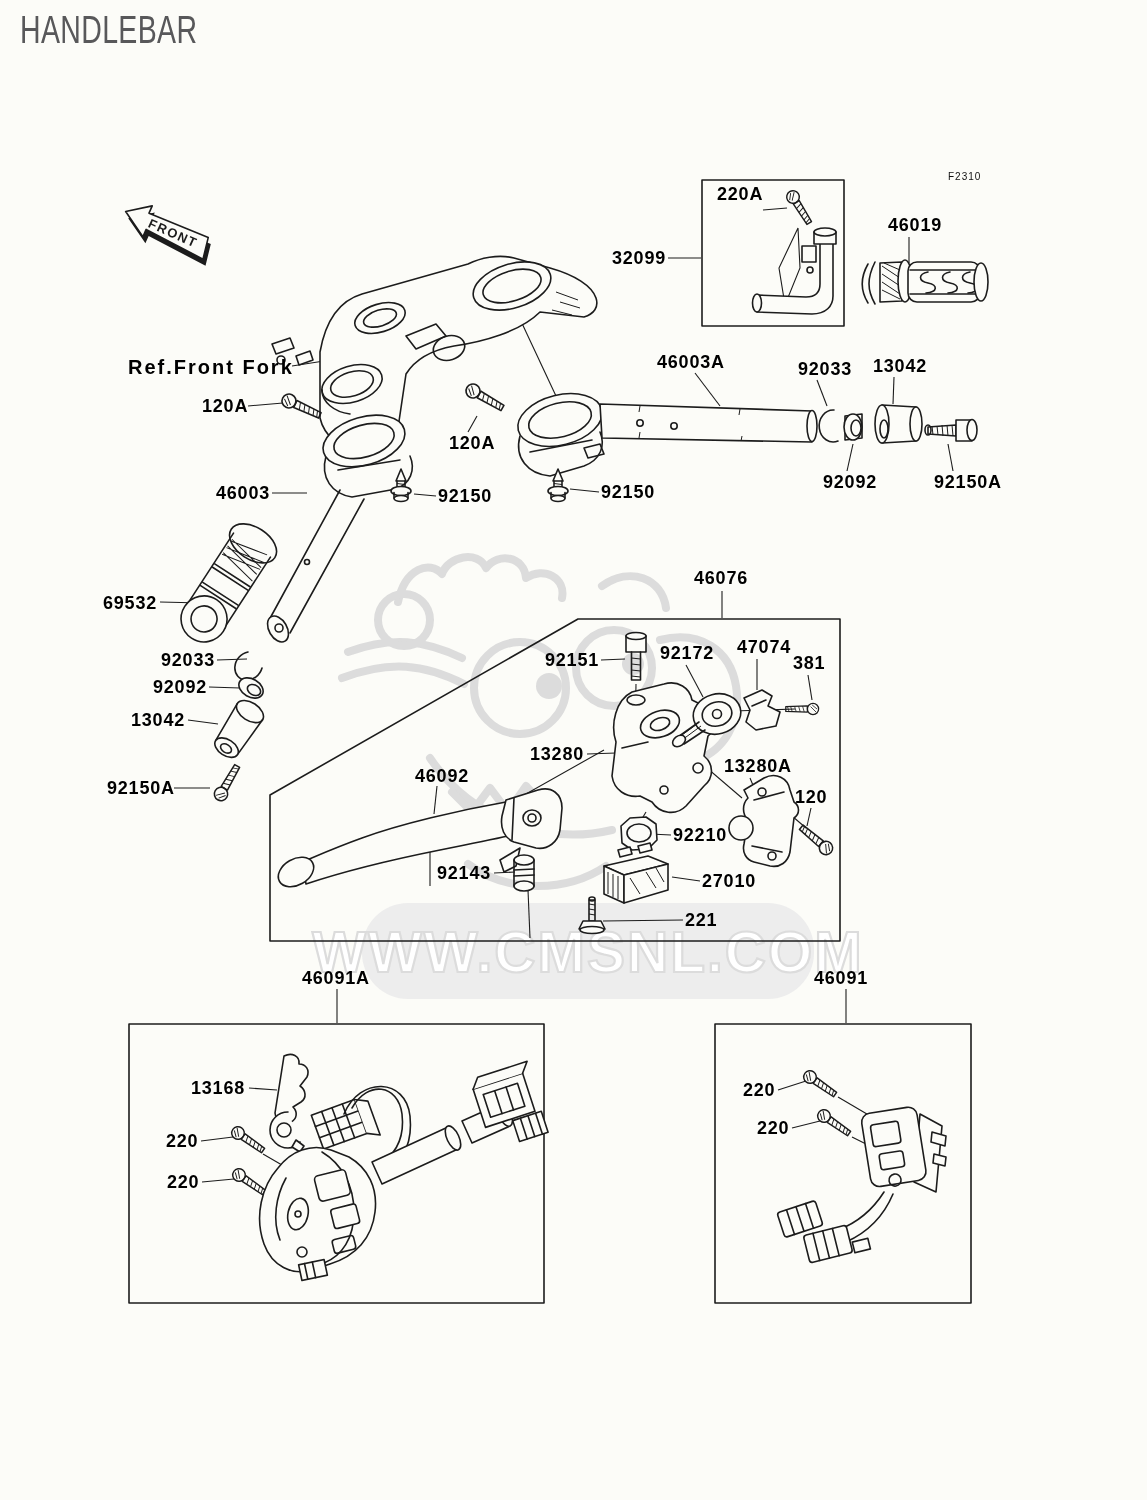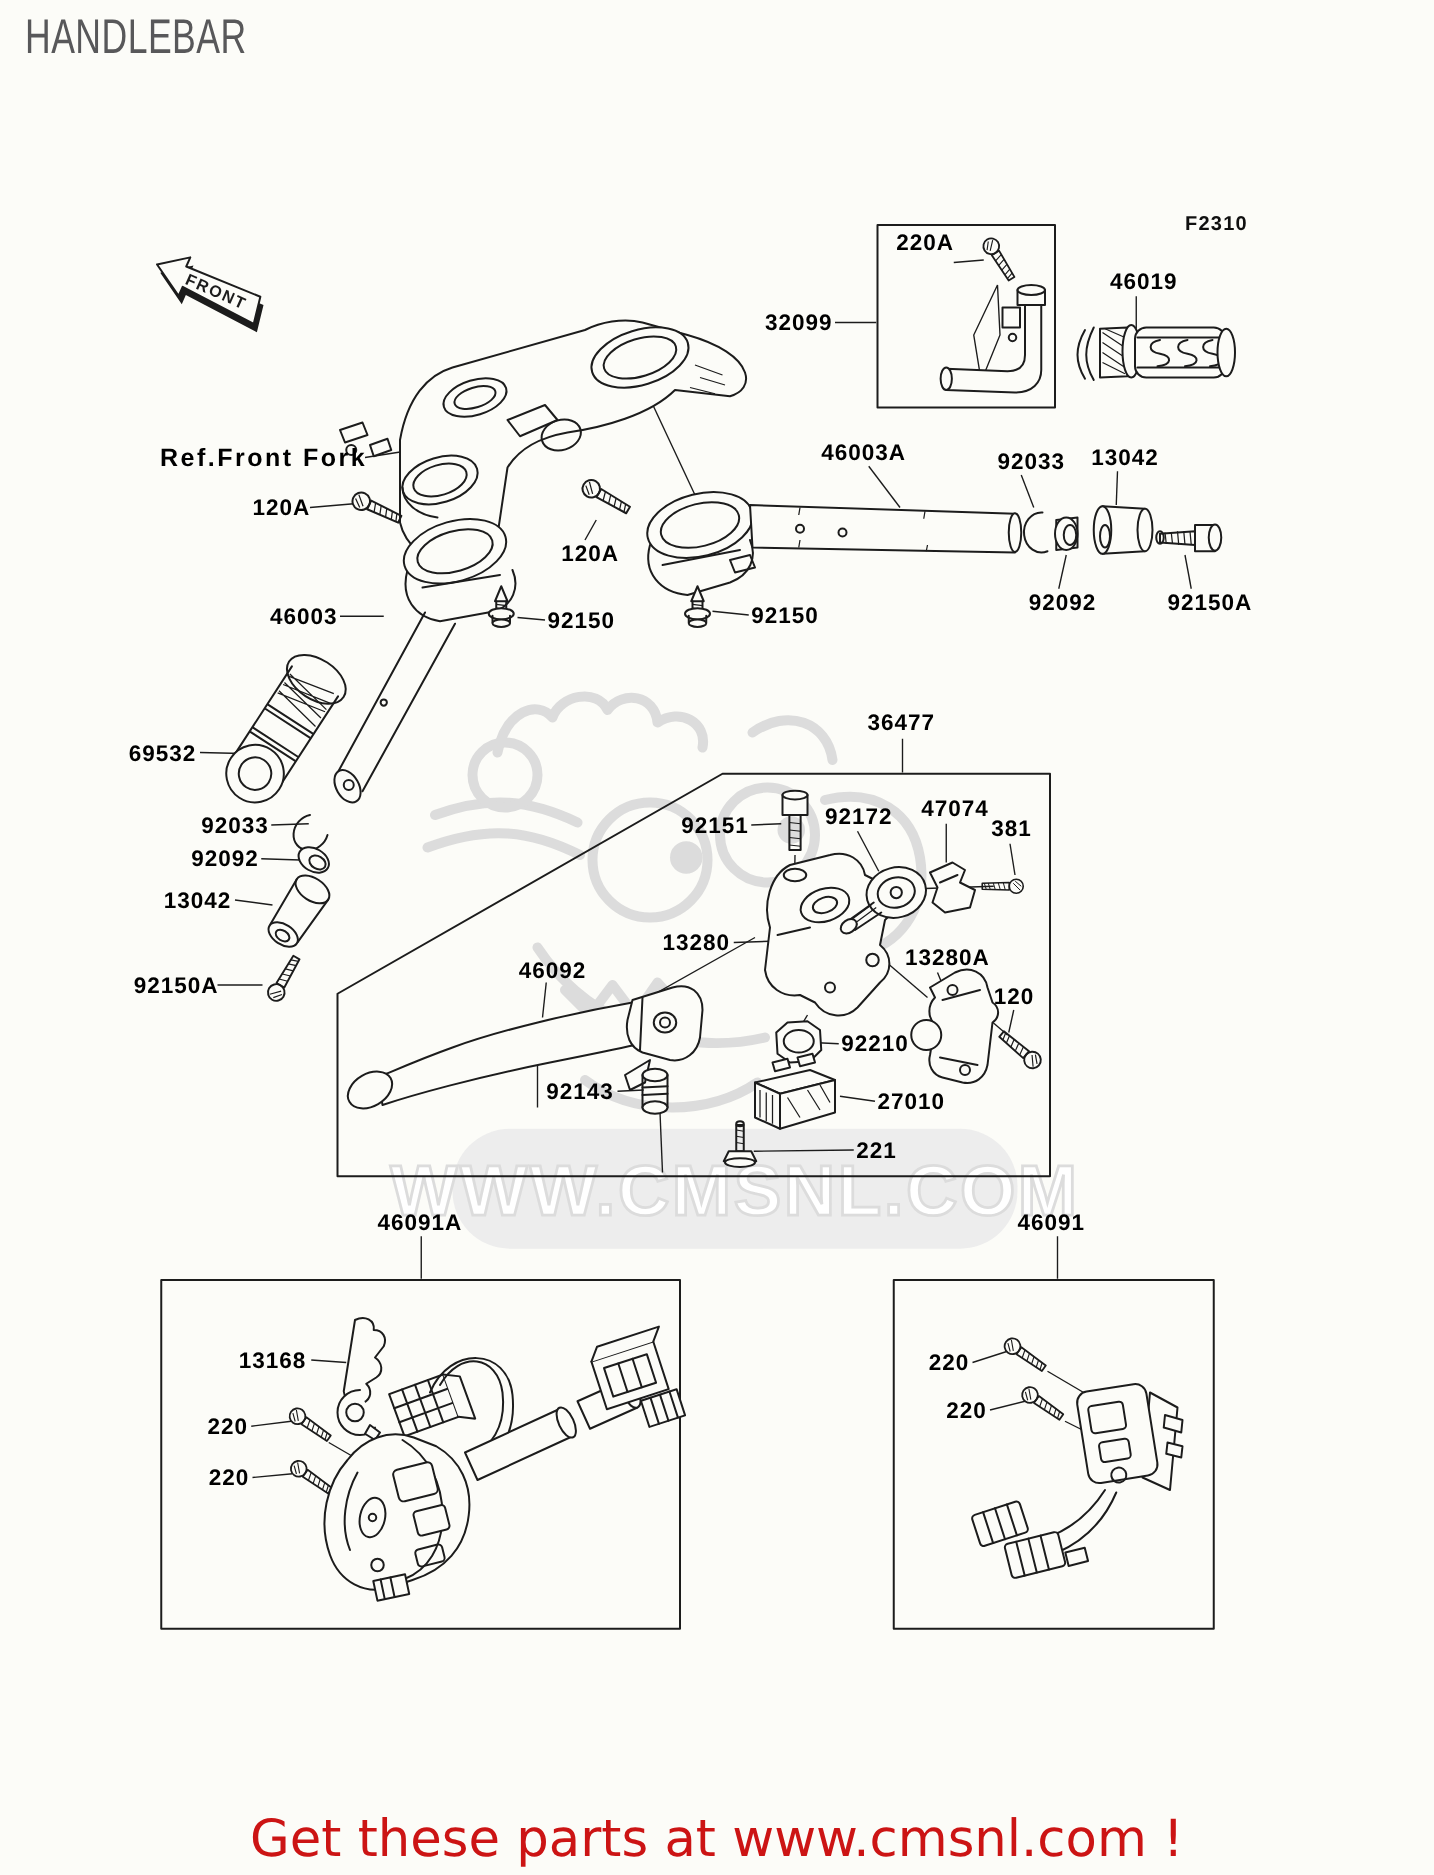--- a/index.html
+++ b/index.html
@@ -18,21 +18,21 @@
   .tick{stroke:var(--line);fill:none;stroke-width:1;}
   .wm{stroke:var(--watermark-gray);fill:none;stroke-width:8;stroke-linecap:round;stroke-linejoin:round;}
   .wmd{fill:var(--watermark-gray);stroke:none;}
   .wmtext{fill:#ffffff;stroke:var(--watermark-gray);stroke-width:2.2;
           font-family:"Liberation Sans",sans-serif;font-weight:bold;font-size:57px;letter-spacing:2px;}
   .fronttext{fill:var(--line);font-family:"Liberation Sans",sans-serif;font-weight:bold;
              font-size:13px;letter-spacing:1.5px;}
   
   .page-title{position:absolute;left:20px;top:8px;font-size:39px;letter-spacing:.5px;
               color:var(--title-gray);transform:scaleX(.73);transform-origin:left top;white-space:nowrap;}
-  .figcode{position:absolute;left:948px;top:171px;font-weight:bold;font-size:16px;
+  .figcode{position:absolute;left:948px;top:171px;font-weight:normal;font-size:10px;
            letter-spacing:1px;color:#101010;white-space:nowrap;}
   .reflbl{position:absolute;left:128px;top:356px;font-weight:bold;font-size:20px;
           letter-spacing:2px;color:var(--label);white-space:nowrap;}
   .plbl{position:absolute;font-weight:bold;font-size:18px;letter-spacing:.8px;
         color:var(--label);white-space:nowrap;line-height:1;}
   .footer{position:absolute;left:0;right:0;top:1447px;text-align:center;
           font-family:"DejaVu Sans",sans-serif;font-size:41px;color:var(--footer-red);white-space:nowrap;}
 </style>
 </head>
 <body>
@@ -402,36 +402,35 @@
 <span class="plbl" style="left:202px;top:397px">120A</span>
 <span class="plbl" style="left:449px;top:434px">120A</span>
 <span class="plbl" style="left:216px;top:484px">46003</span>
 <span class="plbl" style="left:438px;top:487px">92150</span>
 <span class="plbl" style="left:601px;top:483px">92150</span>
 <span class="plbl" style="left:103px;top:594px">69532</span>
 <span class="plbl" style="left:161px;top:651px">92033</span>
 <span class="plbl" style="left:153px;top:678px">92092</span>
 <span class="plbl" style="left:131px;top:711px">13042</span>
 <span class="plbl" style="left:107px;top:779px">92150A</span>
-<span class="plbl" style="left:694px;top:569px">36477</span>
+<span class="plbl" style="left:694px;top:569px">46076</span>
 <span class="plbl" style="left:545px;top:651px">92151</span>
 <span class="plbl" style="left:660px;top:644px">92172</span>
 <span class="plbl" style="left:737px;top:638px">47074</span>
 <span class="plbl" style="left:793px;top:654px">381</span>
 <span class="plbl" style="left:530px;top:745px">13280</span>
 <span class="plbl" style="left:724px;top:757px">13280A</span>
 <span class="plbl" style="left:795px;top:788px">120</span>
 <span class="plbl" style="left:415px;top:767px">46092</span>
 <span class="plbl" style="left:673px;top:826px">92210</span>
 <span class="plbl" style="left:437px;top:864px">92143</span>
 <span class="plbl" style="left:702px;top:872px">27010</span>
 <span class="plbl" style="left:685px;top:911px">221</span>
 <span class="plbl" style="left:302px;top:969px">46091A</span>
 <span class="plbl" style="left:191px;top:1079px">13168</span>
 <span class="plbl" style="left:166px;top:1132px">220</span>
 <span class="plbl" style="left:167px;top:1173px">220</span>
 <span class="plbl" style="left:814px;top:969px">46091</span>
 <span class="plbl" style="left:743px;top:1081px">220</span>
 <span class="plbl" style="left:757px;top:1119px">220</span>
 
-<div class="footer">Get these parts at www.cmsnl.com !</div>
 
 </div>
 
 </body></html>

